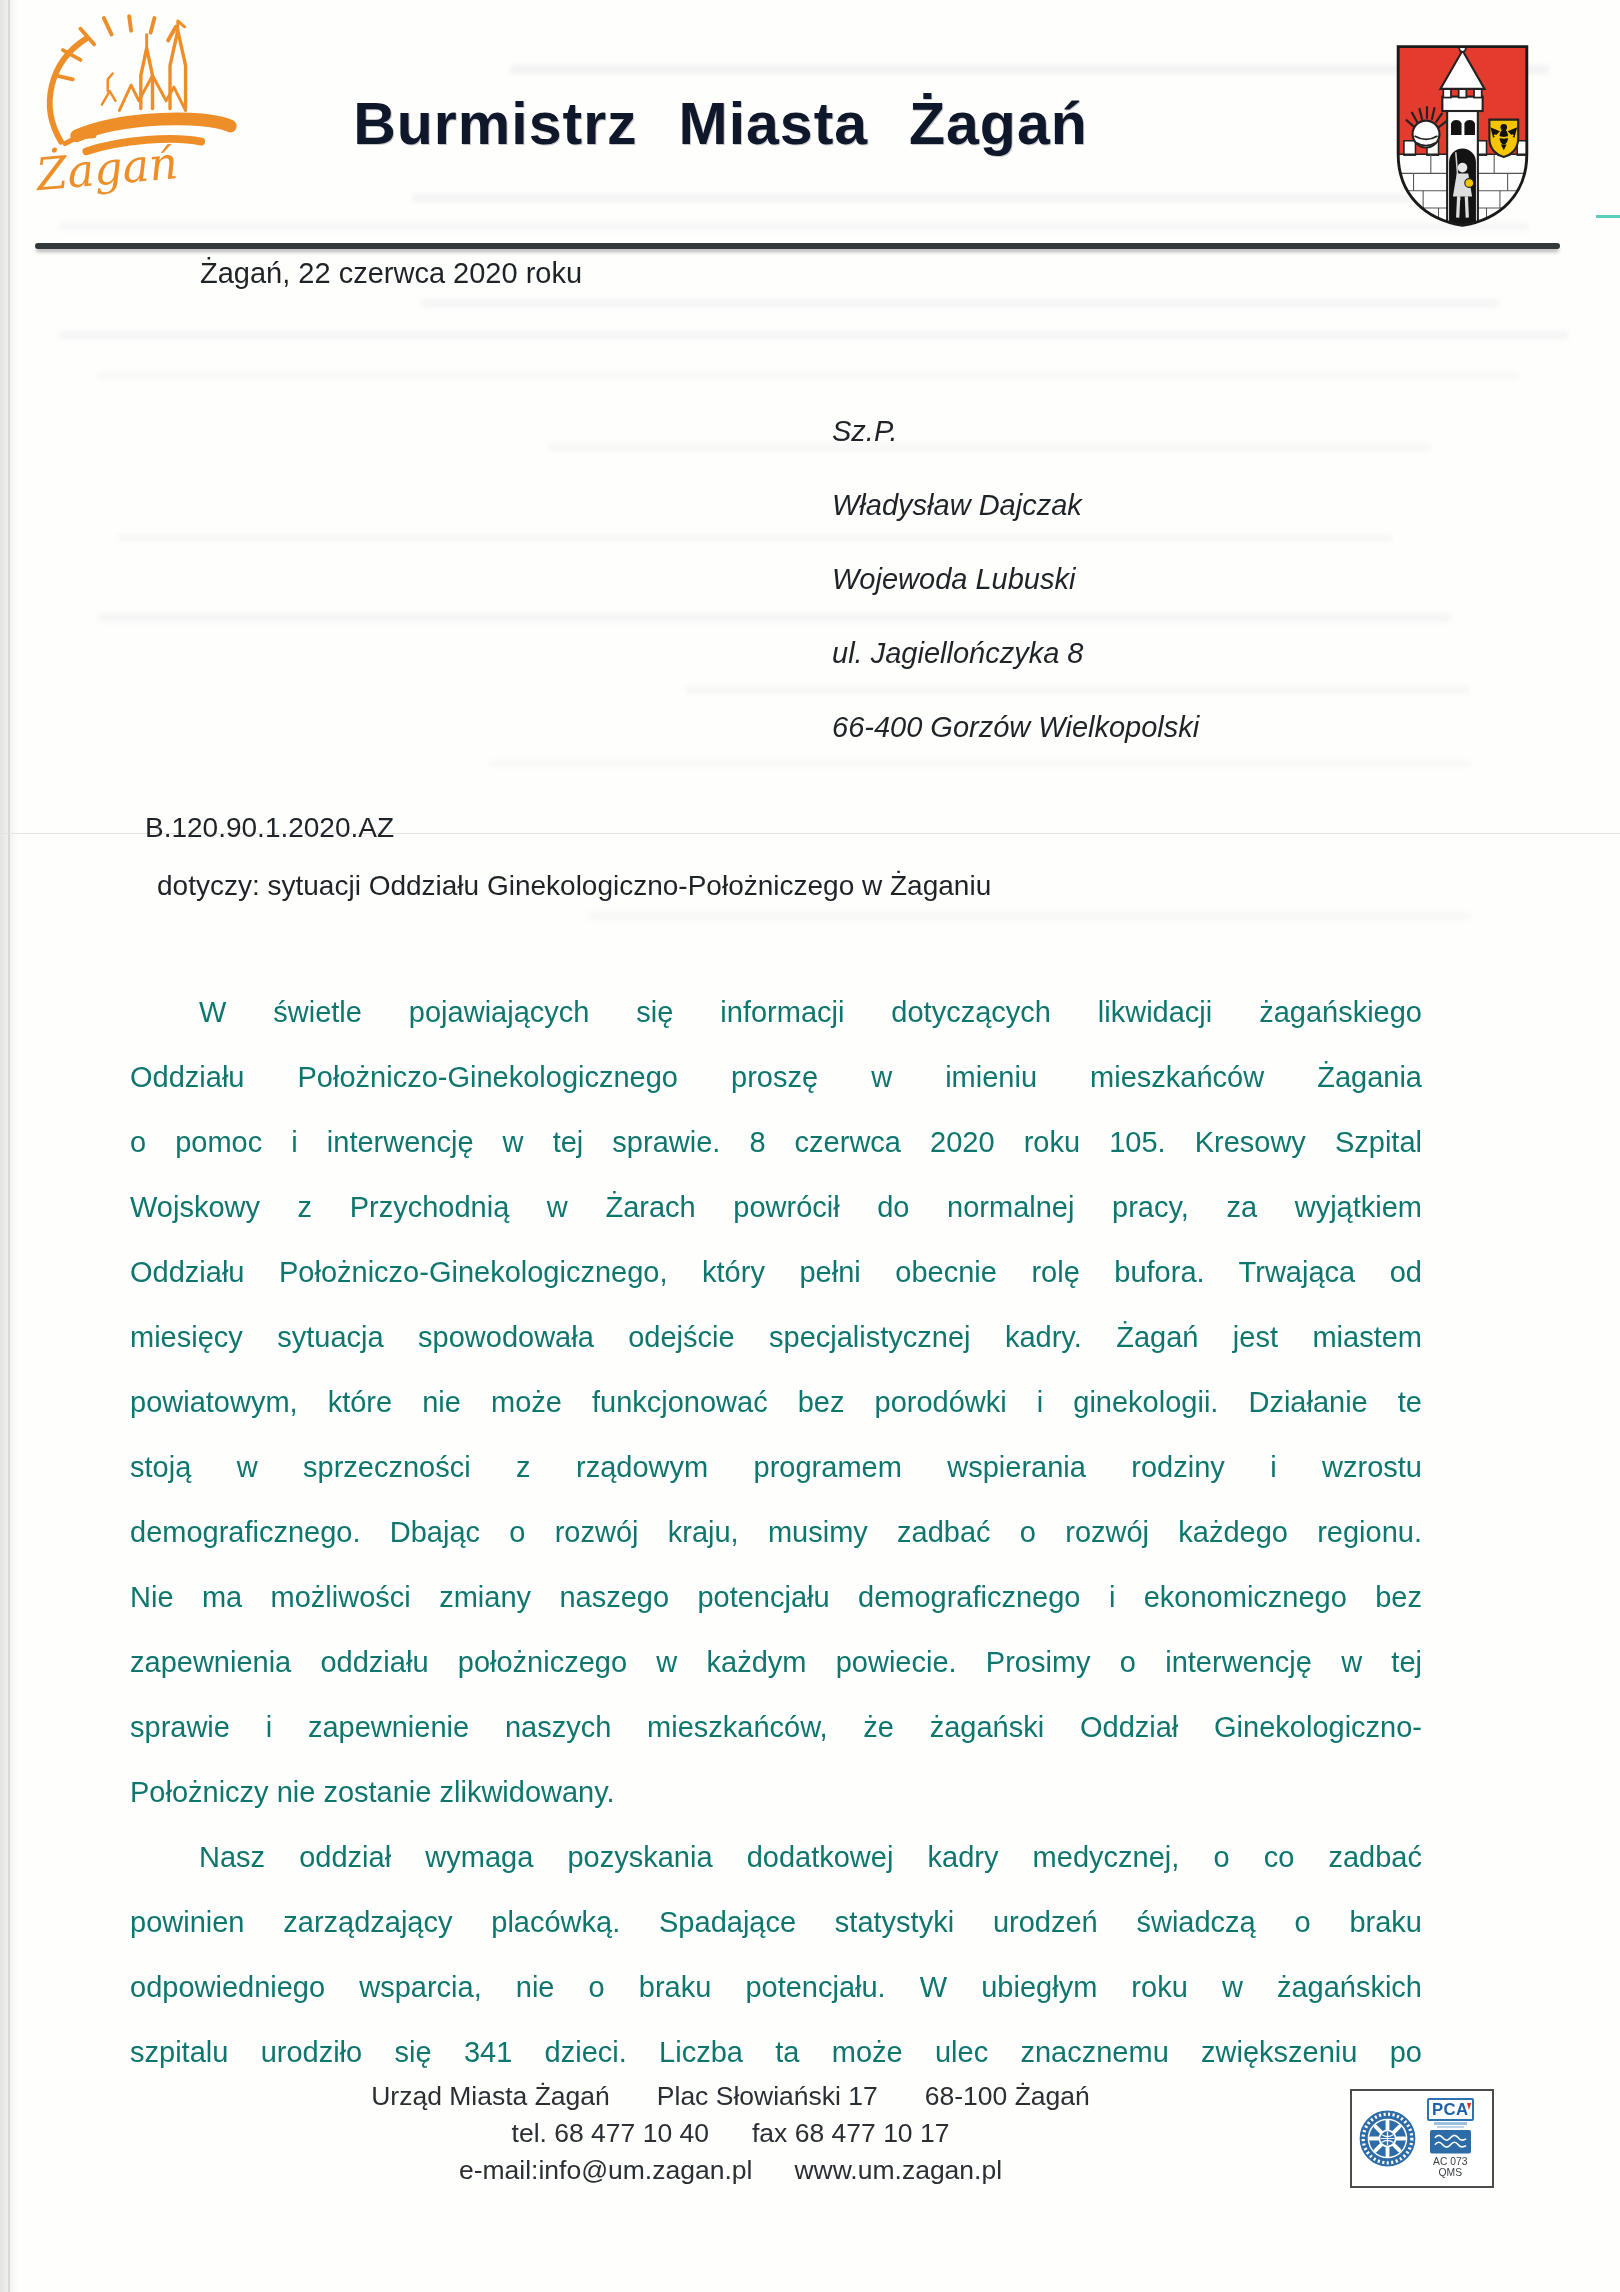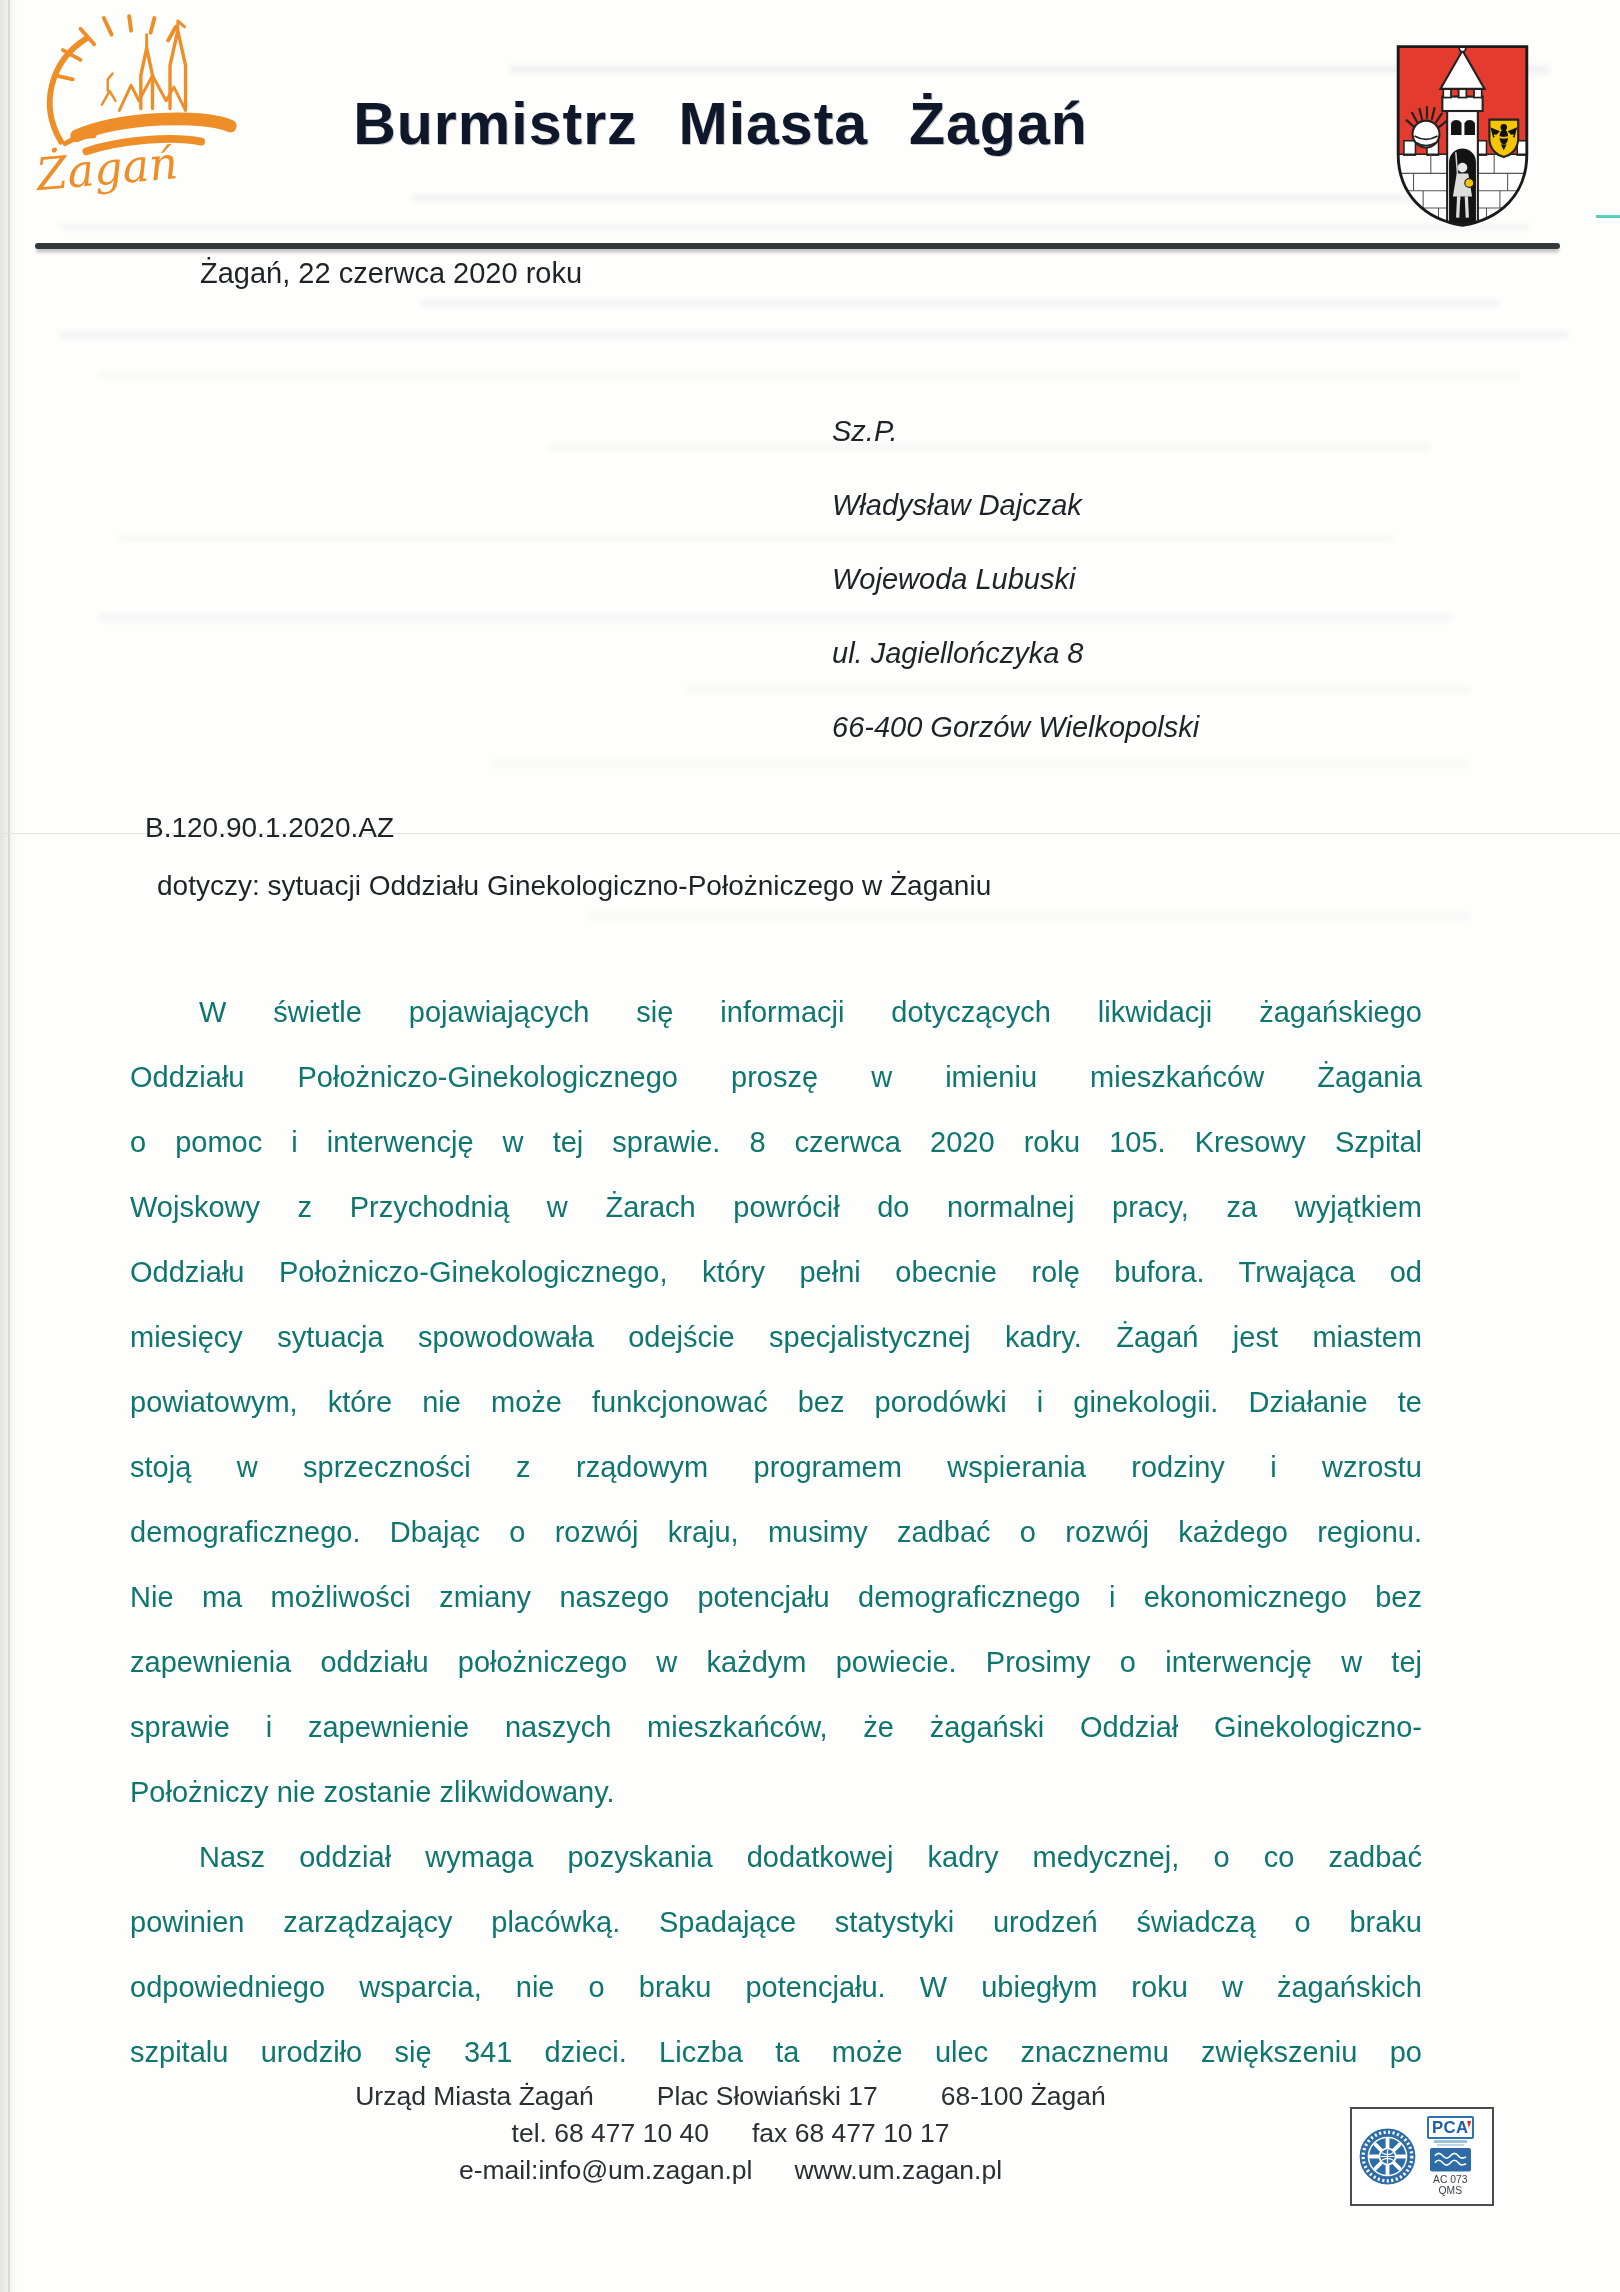--- a/index.html
+++ b/index.html
@@ -53,29 +53,29 @@
   }
   .bline.indent{padding-left:69px;}
   .bline.lastline{text-align-last:left;}
 
   
   .footer{
     position:absolute;left:113px;top:2078px;width:1235px;
     font-size:26.5px;color:#2a2f34;
   }
   .footer .frow{display:flex;justify-content:center;height:37px;line-height:37px;}
-  .footer .frow.r1{column-gap:63px;}
+  .footer .frow.r1{column-gap:47px;}
   .footer .frow.r2{column-gap:43px;}
   .footer .frow.r3{column-gap:42px;}
 
   
   .cert{
     position:absolute;left:1350px;top:2089px;width:144px;height:99px;
     border:2px solid #4c4c4c;background:#fff;
-    display:flex;align-items:center;gap:6.9px;padding:2.9px 4.9px;box-sizing:border-box;margin-top:18px;
+    display:flex;align-items:center;gap:6.9px;padding:2.9px 4.9px;box-sizing:border-box;
   }
   .pca-col{display:flex;flex-direction:column;align-items:center;width:51px;}
   .pca-box{
     position:relative;border:2px solid #2f72b0;border-radius:2px;
     padding:0 2.9px;line-height:19.6px;
     font-size:16.7px;font-weight:bold;color:#1d5fa9;letter-spacing:0.5px;
   }
   .pca-box .red-wedge{
     position:absolute;right:2px;top:2.9px;width:0;height:0;
     border-left:4.9px solid transparent;border-top:7.8px solid #dd2a1e;

